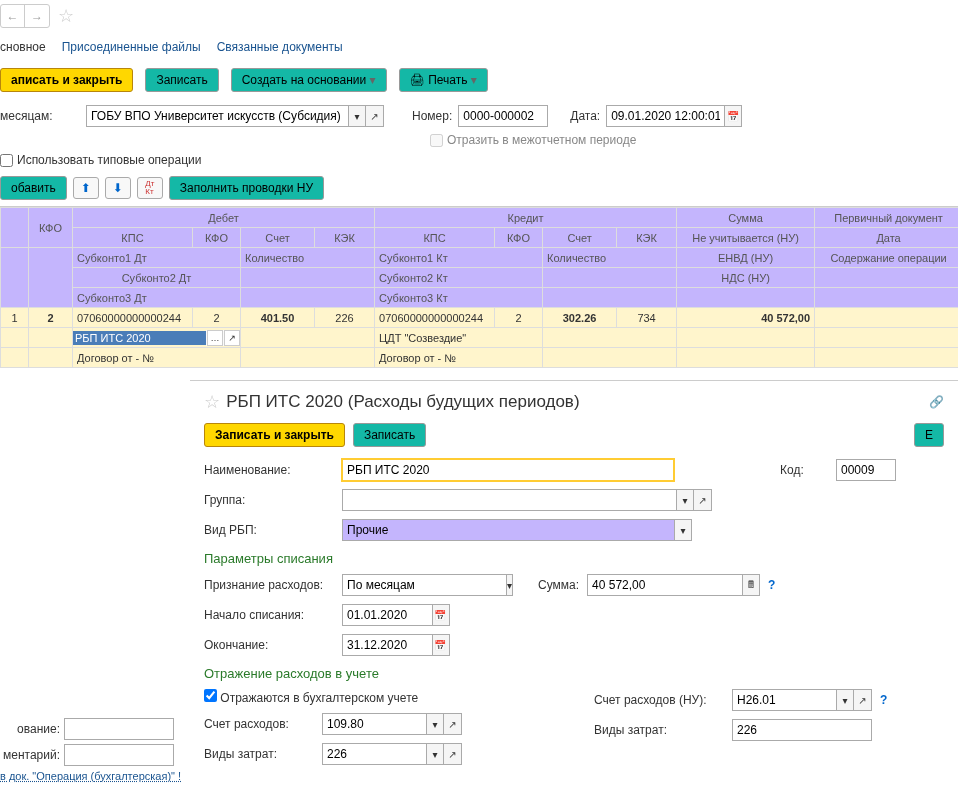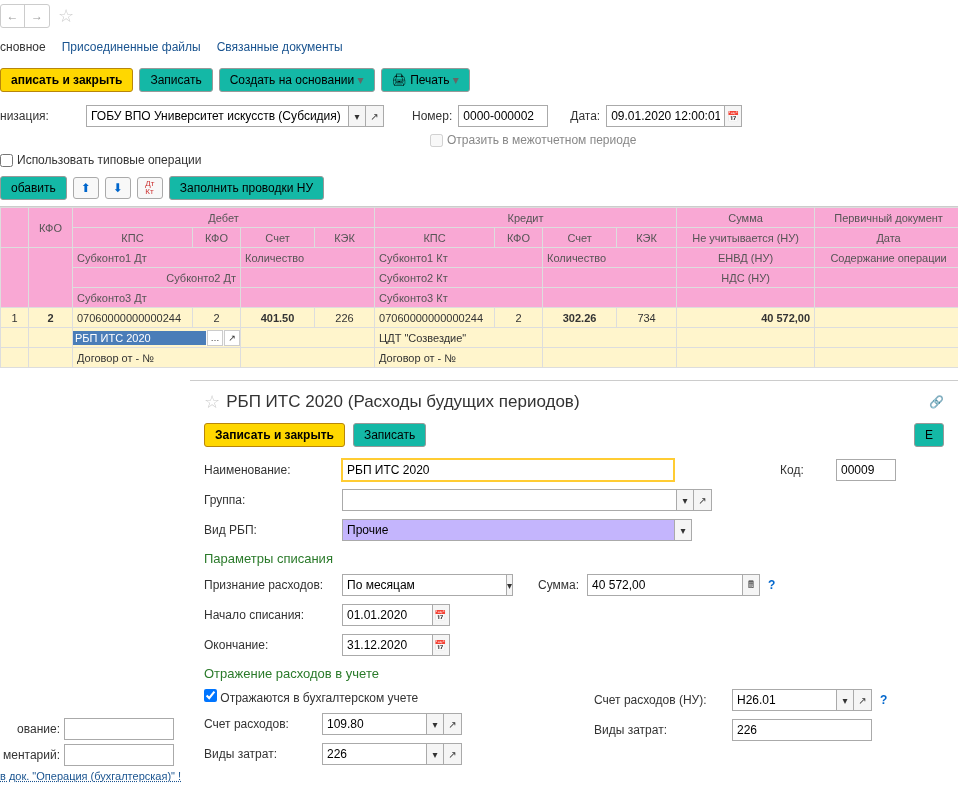--- a/index.html
+++ b/index.html
@@ -6,38 +6,38 @@
 body { font-family: Arial, sans-serif; font-size: 12px; color: #333; background: #fff; width: 958px; overflow: hidden; }
 .main-header { display: flex; align-items: center; padding: 4px 0 8px 0; }
 .nav-arrows { display: flex; border: 1px solid #ccc; border-radius: 3px; margin-right: 8px; }
 .nav-arrow { width: 24px; height: 22px; display: flex; align-items: center; justify-content: center; cursor: pointer; color: #999; }
 .nav-arrow:first-child { border-right: 1px solid #ccc; }
 .star-icon { color: #ccc; font-size: 18px; margin-right: 6px; }
 .page-title { font-size: 18px; font-weight: normal; }
 .tabs-row { display: flex; gap: 16px; padding: 4px 0 10px 0; font-size: 12px; margin-left: 0; }
 .tab { color: #333; }
 .tab.link { color: #1a5490; cursor: pointer; }
-.toolbar { display: flex; gap: 6px; padding: 4px 0 10px 0; align-items: center; }
+.toolbar { display: flex; gap: 12px; padding: 4px 0 10px 0; align-items: center; }
 .btn { border: 1px solid #999; background: #14b8a6; padding: 4px 10px; border-radius: 3px; cursor: pointer; font-size: 12px; }
 .btn.primary { background: #ffd700; border-color: #b8860b; font-weight: bold; }
 .btn.dropdown::after { content: " ▾"; color: #666; }
 .form-row { display: flex; align-items: center; gap: 6px; padding: 3px 0; }
 .form-label { width: 80px; }
 .input-text { border: 1px solid #aaa; padding: 2px 4px; height: 22px; font-size: 12px; }
 .input-select-group { display: flex; }
 .input-select-group .input-text { border-right: none; }
 .sel-btn { border: 1px solid #aaa; background: #f5f5f5; width: 18px; height: 22px; display: flex; align-items: center; justify-content: center; cursor: pointer; font-size: 10px; }
 .sel-btn + .sel-btn { border-left: none; }
 .checkbox-label { display: flex; align-items: center; gap: 4px; color: #888; }
 .sub-toolbar { display: flex; gap: 6px; padding: 6px 0; align-items: center; }
 .small-btn { border: 1px solid #aaa; background: #f8f8f8; width: 26px; height: 22px; border-radius: 3px; display: flex; align-items: center; justify-content: center; cursor: pointer; }
 .table-container { border-top: 1px solid #ccc; }
 table { border-collapse: collapse; width: 100%; table-layout: fixed; }
 th, td { border: 1px solid #ddd; padding: 3px 4px; font-size: 11px; text-align: left; height: 20px; overflow: hidden; white-space: nowrap; }
-th { background: #f9a8d4; font-weight: normal; text-align: center; color: #555; }
+th { background: #c4b5fd; font-weight: normal; text-align: center; color: #555; }
 .yellow-row td { background: #fff5cc; }
 .selected-cell-inner { display: flex; align-items: center; }
 .selected-cell-text { background: #4a7db8; color: #fff; flex: 1; padding: 1px 2px; }
 .cell-btns { display: flex; background: #fafafa; }
 .cell-btn { width: 16px; height: 16px; border: 1px solid #ccc; background: #fff; margin-left: 1px; display: flex; align-items: center; justify-content: center; font-size: 9px; cursor: pointer; }
 .right-align { }
 .center-align { text-align: center; }
 .panel { position: absolute; top: 380px; left: 190px; right: 0; background: #fff; border-top: 1px solid #ccc; padding: 10px 14px; }
 .panel-header { display: flex; align-items: center; margin-bottom: 10px; }
 .panel-title { font-size: 17px; font-weight: normal; }
@@ -79,21 +79,21 @@
 </div>
 
 <div class="toolbar">
   <button class="btn primary">аписать и закрыть</button>
   <button class="btn">Записать</button>
   <button class="btn dropdown">Создать на основании</button>
   <button class="btn dropdown">🖨 <span>Печать</span></button>
 </div>
 
 <div class="form-row">
-  <span class="form-label">низация:</span>
+  <span class="form-label">месяцам:</span>
   <div class="input-select-group">
     <input class="input-text" style="width: 262px;" value="ГОБУ ВПО Университет искусств (Субсидия)">
     <div class="sel-btn">▾</div>
     <div class="sel-btn">↗</div>
   </div>
   <span style="width:16px"></span>
   <span>Номер:</span>
   <input class="input-text" style="width: 90px;" value="0000-000002">
   <span style="width:10px"></span>
   <span>Дата:</span>
@@ -170,21 +170,21 @@
     <th rowspan="3"></th>
           <th rowspan="3"></th>
     <th colspan="2" style="text-align:left">Субконто1 Дт</th>
           <th colspan="2" style="text-align:left">Количество</th>
     <th colspan="2" style="text-align:left">Субконто1 Кт</th>
           <th colspan="2" style="text-align:left">Количество</th>
     <th class="right-align">ЕНВД (НУ)</th>
     <th>Содержание операции</th>
   </tr>
   <tr>
-    <th colspan="2" style="text-align:right">Субконто2 Дт</th>
+    <th colspan="2" style="text-align:center">Субконто2 Дт</th>
           <th colspan="2"></th>
     <th colspan="2" style="text-align:left">Субконто2 Кт</th>
           <th colspan="2"></th>
     <th class="right-align">НДС (НУ)</th>
           <th></th>
   </tr>
   <tr>
     <th colspan="2" style="text-align:left">Субконто3 Дт</th>
           <th colspan="2"></th>
     <th colspan="2" style="text-align:left">Субконто3 Кт</th>

